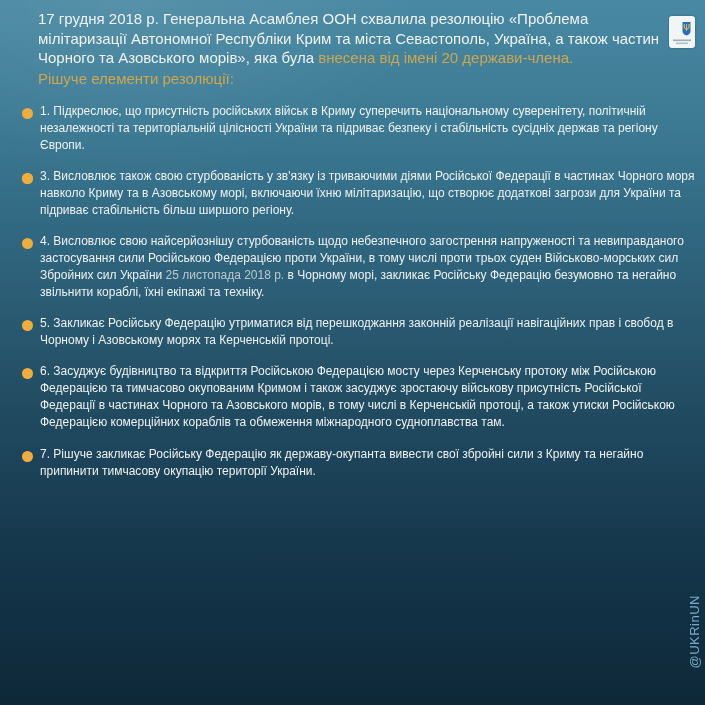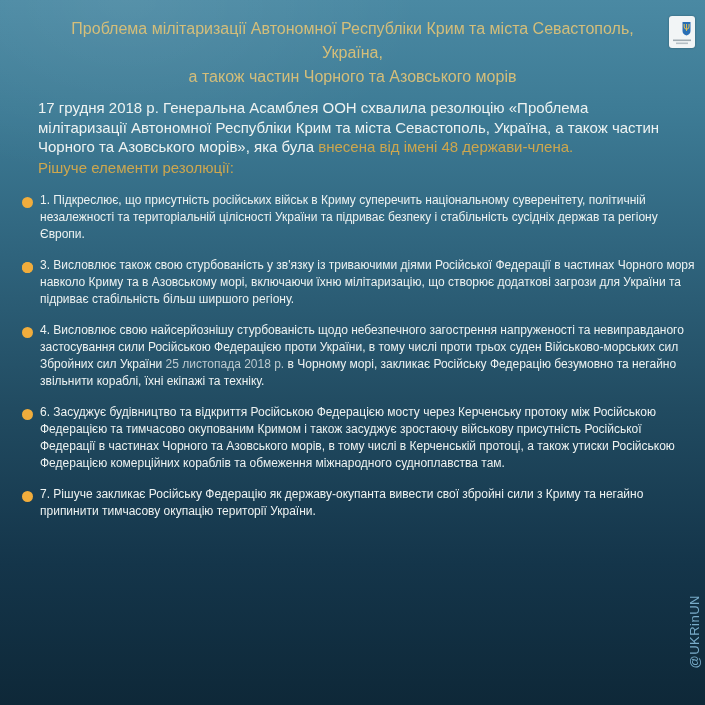--- a/index.html
+++ b/index.html
@@ -74,38 +74,34 @@
     color:#78abc9;
     font-size:13px;
     letter-spacing:0.5px;
   }
 </style>
 </head>
 <body>
 
 <div class="canvas">
 
-  <div class="title-block">
-    <div>Проблема мілітаризації Автономної Республіки Крим та міста Севастополь, Україна,</div>
-    <div>а також частин Чорного та Азовського морів</div>
-  </div>
 
   <div class="logo">
     <svg width="22" height="28" viewBox="0 0 22 28">
       <path d="M10 3 A7 7 0 1 0 10 19 A5.4 5.4 0 1 1 10 3 Z" fill="#2a6fb5"></path>
       <path d="M10 5.2 A4.8 4.8 0 1 0 10 16.8 A3.6 3.6 0 1 1 10 5.2 Z" fill="#f2c94c"></path>
       <path d="M11.5 4 h8 v9 q0 3 -4 4.5 q-4 -1.5 -4 -4.5 Z" fill="#2a6fb5"></path>
       <text x="15.5" y="13.2" font-size="8.5" fill="#f2c94c" text-anchor="middle" font-family="'DejaVu Sans',sans-serif">Ψ</text>
       <rect x="2" y="21.5" width="18" height="1.6" fill="#9fabb2"></rect>
       <rect x="5" y="24.5" width="12" height="1.6" fill="#b4bfc5"></rect>
     </svg>
   </div>
 
   <div class="intro">
-    <span>17 грудня 2018 р. Генеральна Асамблея ООН схвалила резолюцію «Проблема мілітаризації Автономної Республіки Крим та міста Севастополь, Україна, а також частин Чорного та Азовського морів», яка була </span><span class="highlight">внесена від імені 48 держави-члена.</span>
+    <span>17 грудня 2018 р. Генеральна Асамблея ООН схвалила резолюцію «Проблема мілітаризації Автономної Республіки Крим та міста Севастополь, Україна, а також частин Чорного та Азовського морів», яка була </span><span class="highlight">внесена від імені 20 держави-члена.</span>
     <div class="section-heading">Рішуче елементи резолюції:</div>
   </div>
 
   <div class="list">
 
     <div class="item">
       <span class="bullet"></span>
       <span>1. Підкреслює, що присутність російських військ в Криму суперечить національному суверенітету, політичній незалежності та територіальній цілісності України та підриває безпеку і стабільність сусідніх держав та регіону Європи.</span>
     </div>
 
@@ -116,20 +112,24 @@
     <div class="item">
       <span class="bullet"></span>
       <span>3. Висловлює також свою стурбованість у зв'язку із триваючими діями Російської Федерації в частинах Чорного моря навколо Криму та в Азовському морі, включаючи їхню мілітаризацію, що створює додаткові загрози для України та підриває стабільність більш ширшого регіону.</span>
     </div>
 
     <div class="item">
       <span class="bullet"></span>
       <span>4. Висловлює свою найсерйознішу стурбованість щодо небезпечного загострення напруженості та невиправданого застосування сили Російською Федерацією проти України, в тому числі проти трьох суден Військово-морських сил Збройних сил України </span><span class="date-muted">25 листопада 2018 р.</span><span> в Чорному морі, закликає Російську Федерацію безумовно та негайно звільнити кораблі, їхні екіпажі та техніку.</span>
     </div>
 
+    <div class="item">
+      <span class="bullet"></span>
+      <span>5. Закликає Російську Федерацію утриматися від перешкоджання законній реалізації навігаційних прав і свобод в Чорному і Азовському морях та Керченській протоці.</span>
+    </div>
 
     <div class="item">
       <span class="bullet"></span>
       <span>6. Засуджує будівництво та відкриття Російською Федерацією мосту через Керченську протоку між Російською Федерацією та тимчасово окупованим Кримом і також засуджує зростаючу військову присутність Російської Федерації в частинах Чорного та Азовського морів, в тому числі в Керченській протоці, а також утиски Російською Федерацією комерційних кораблів та обмеження міжнародного судноплавства там.</span>
     </div>
 
     <div class="item">
       <span class="bullet"></span>
       <span>7. Рішуче закликає Російську Федерацію як державу-окупанта вивести свої збройні сили з Криму та негайно припинити тимчасову окупацію території України.</span>
     </div>

